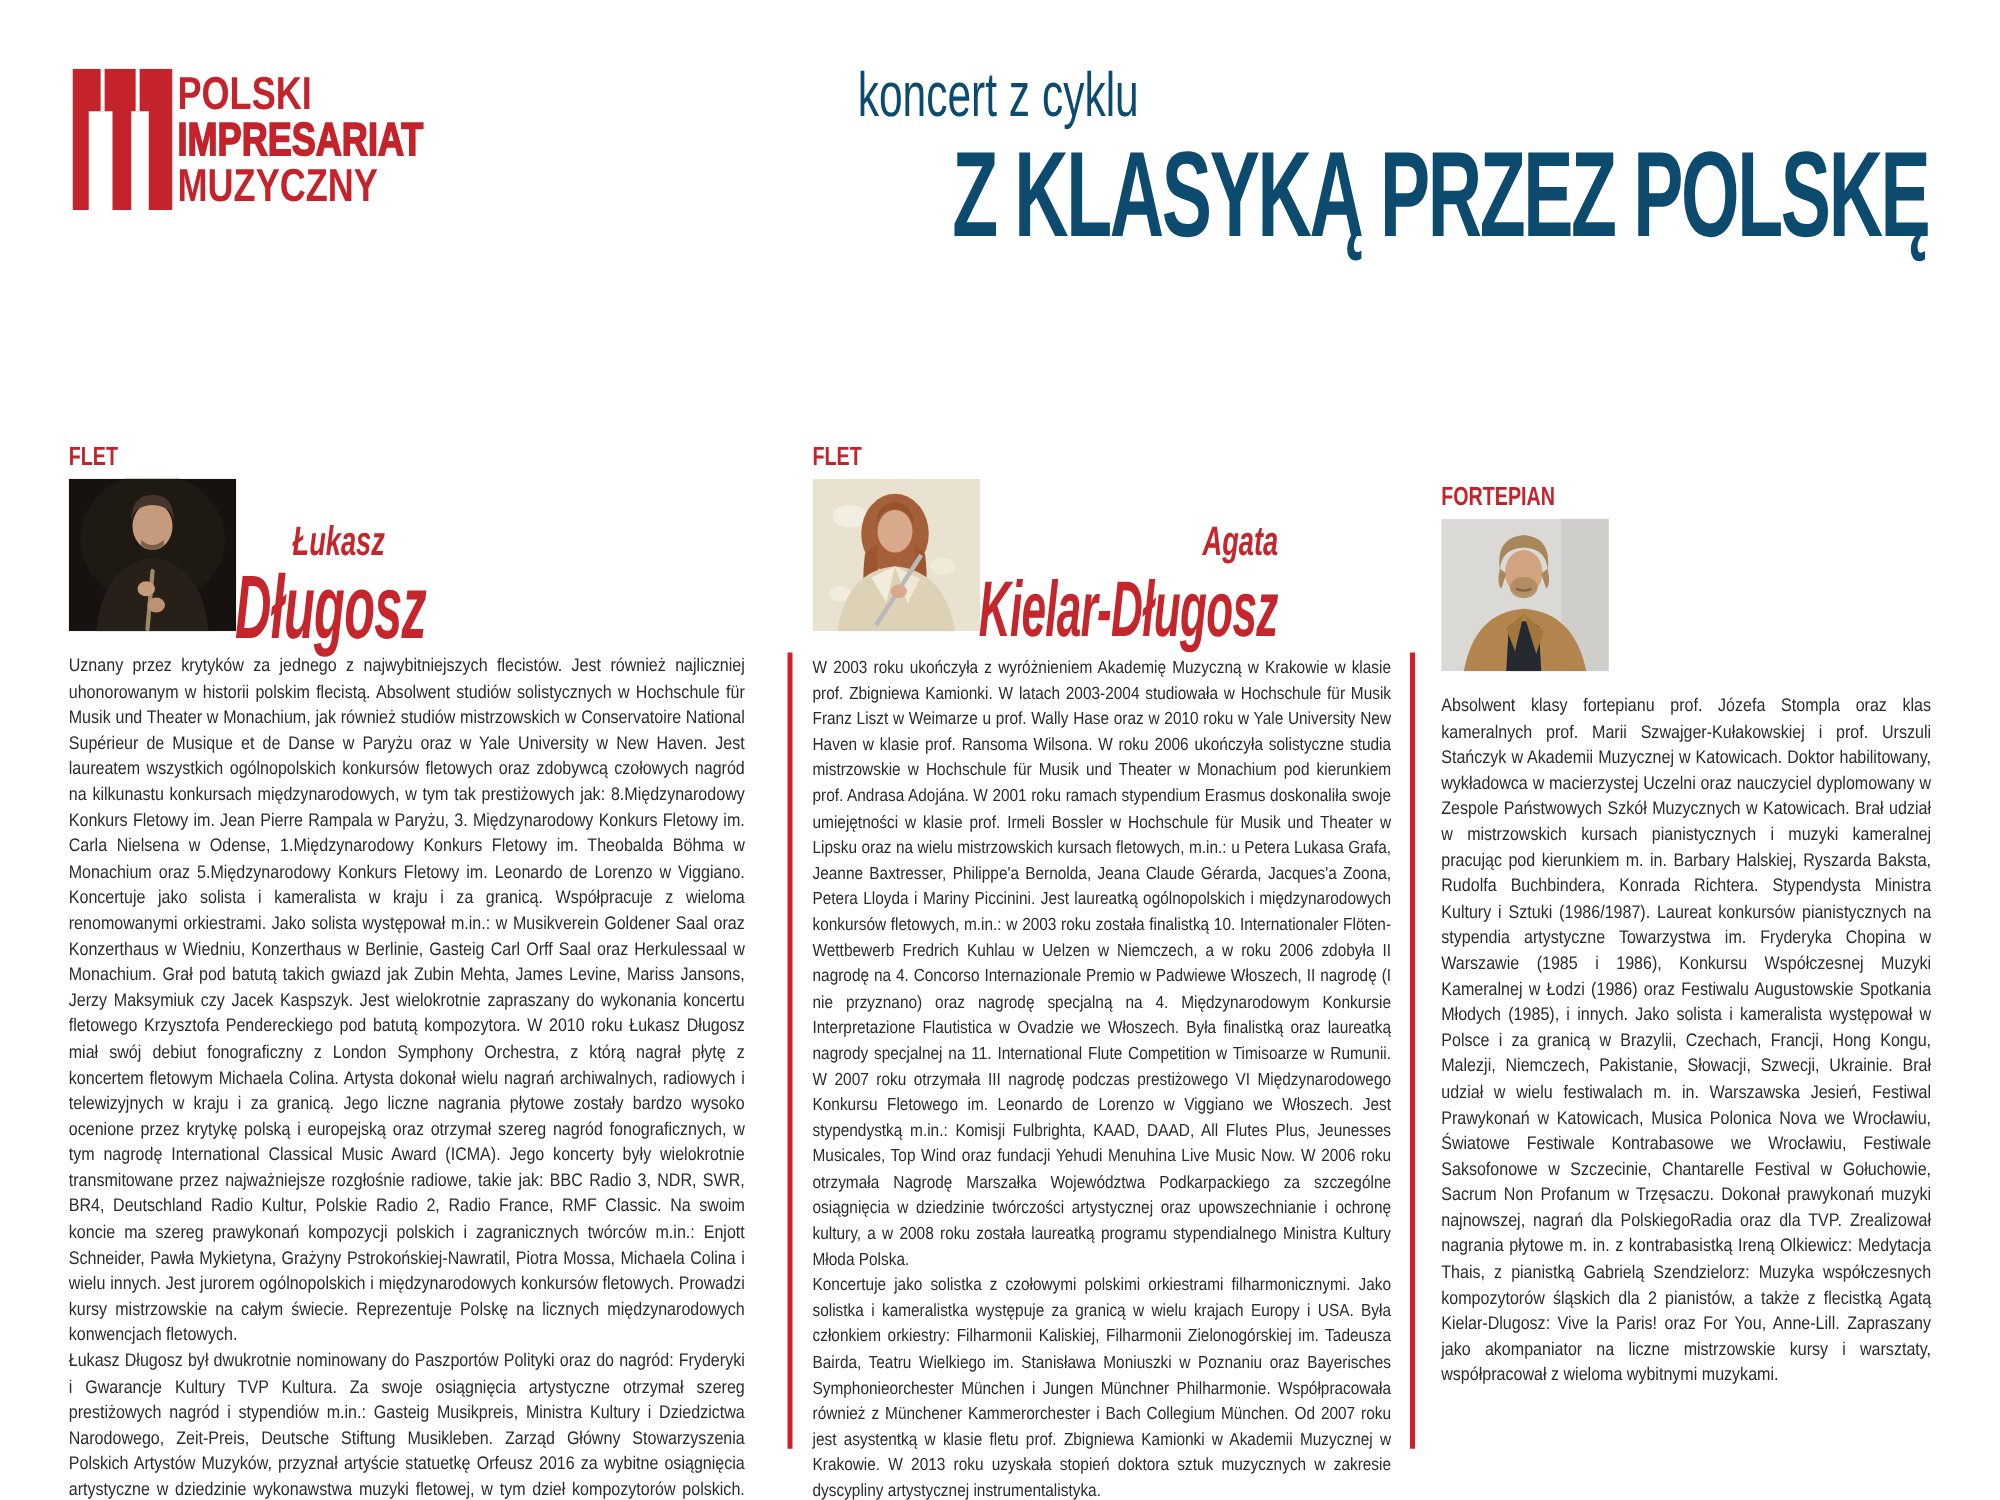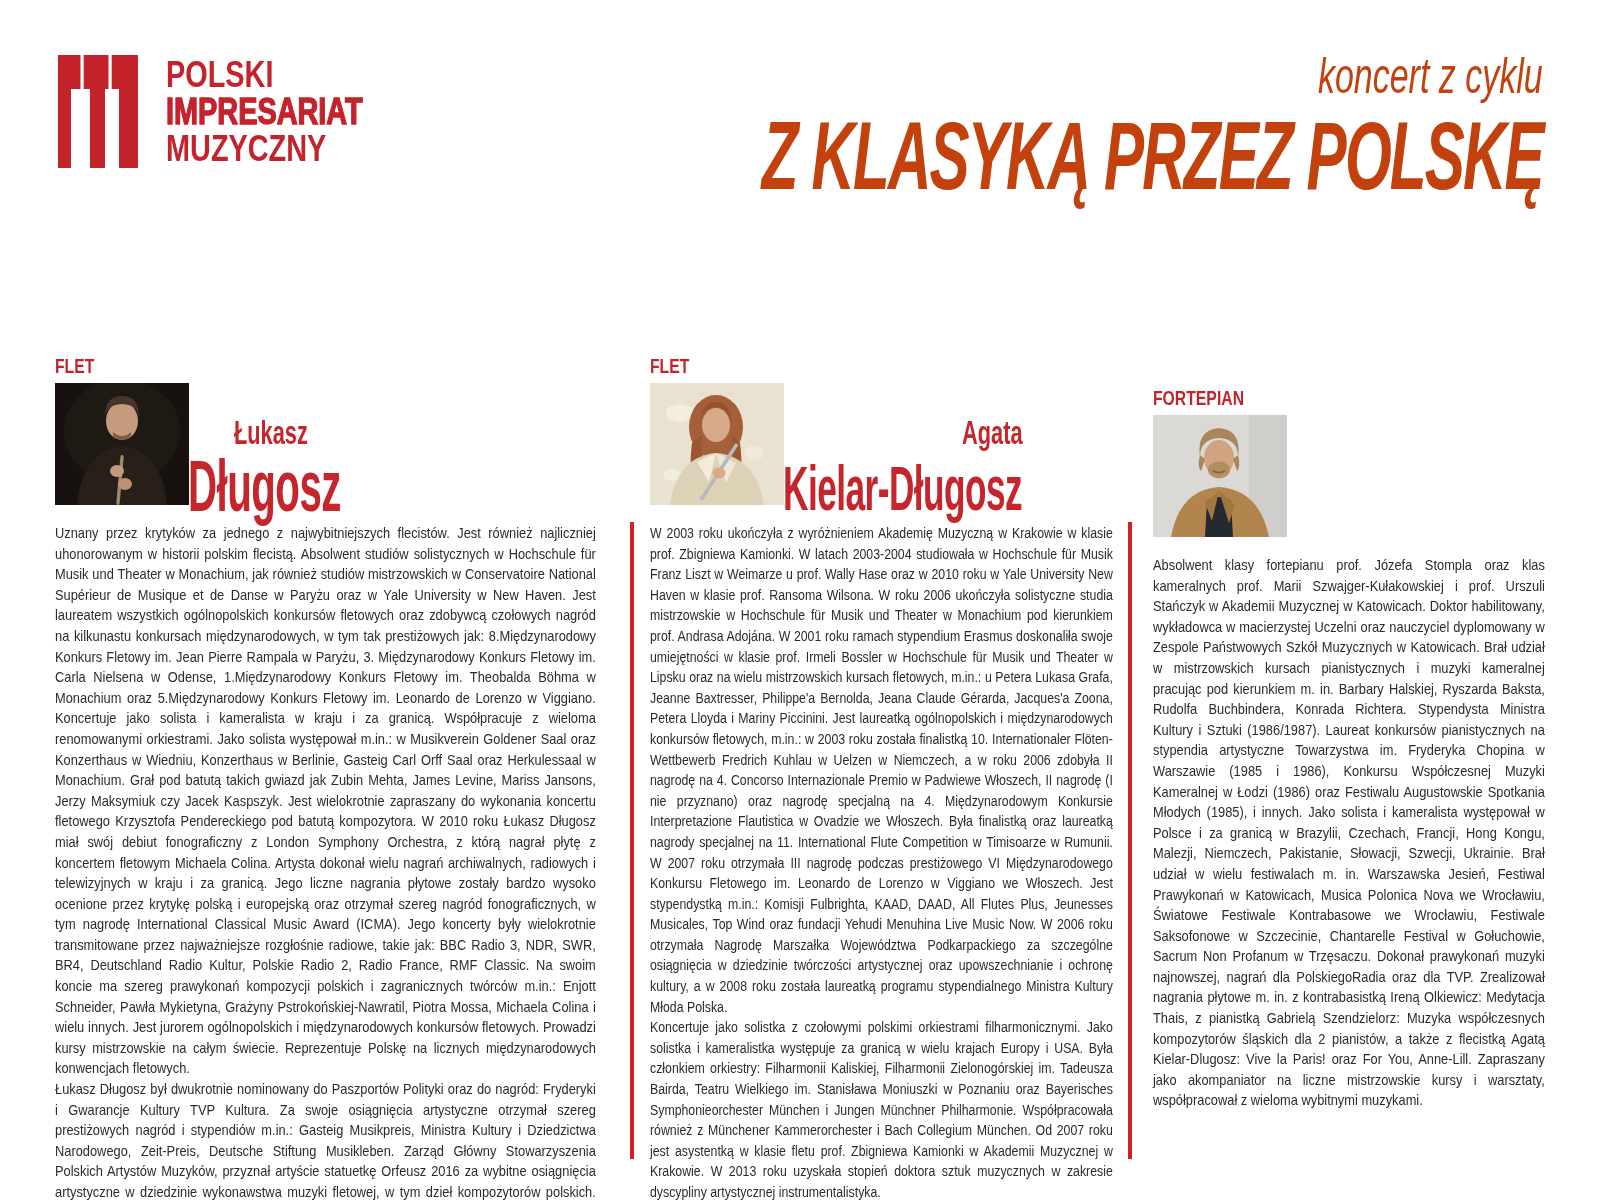--- a/index.html
+++ b/index.html
@@ -1,38 +1,38 @@
 <!DOCTYPE html>
 <html><head>
 <meta charset="utf-8">
 <style>
   html,body{margin:0;padding:0;background:#fff;}
   .page{
     position:relative;width:1600px;height:1200px;background:#fff;overflow:hidden;
     font-family:"Liberation Sans",sans-serif;color:#2c2b29;
   }
   
-  .logo{position:absolute;left:58px;top:55px;display:flex;gap:28px;}
+  .logo{position:absolute;left:58px;top:55px;display:flex;gap:4px;}
   .logo-mark{width:80px;height:113px;flex:0 0 auto;}
   .logo-text{color:#c4232b;font-weight:bold;font-size:37px;line-height:37px;
     transform:scaleX(0.78);transform-origin:left top;white-space:nowrap;padding-top:1px;}
   .logo-line-heavy{-webkit-text-stroke:1.4px #c4232b;}
-  .series{position:absolute;right:57px;top:48px;text-align:right;color:#c2410c;font-style:italic;}
+  .series{position:absolute;right:57px;top:48px;color:#0c4a6e;}
   .series-label{font-size:50px;line-height:56px;font-weight:normal;
     transform:scaleX(0.68);transform-origin:100% 50%;white-space:nowrap;}
   .series-title{font-size:97px;line-height:96px;font-weight:bold;letter-spacing:-3px;
     transform:scaleX(0.62);transform-origin:100% 50%;white-space:nowrap;margin-top:4px;}
   
   .col{position:absolute;top:355px;}
   .col1{left:55px;width:541px;}
   .col2{left:650px;width:463px;}
   .col3{left:1153px;width:392px;margin-top:32px;}
   .instr{color:#c4232b;font-weight:bold;font-size:21px;line-height:21px;
     transform:scaleX(0.75);transform-origin:left top;margin-bottom:7px;white-space:nowrap;}
-  .photo-row{display:flex;height:122px;}
+  .photo-row{display:flex;height:122px;font-style:italic;}
   .photo{width:134px;height:122px;flex:0 0 auto;}
   .photo svg{display:block;width:134px;height:122px;}
   .name-block{position:relative;flex:1;}
   .fname{position:absolute;bottom:56px;color:#c5262c;font-weight:bold;font-size:33px;
     line-height:33px;transform:scaleX(0.66);transform-origin:left bottom;white-space:nowrap;}
   .lname{position:absolute;left:-1px;bottom:-17px;color:#c5262c;font-weight:bold;font-size:72px;
     line-height:72px;letter-spacing:-1px;transform:scaleX(0.56);transform-origin:left bottom;white-space:nowrap;}
   .col1 .fname{left:45px;}
   .col2 .fname{left:178px;}
   .col3 .fname{left:20px;}

